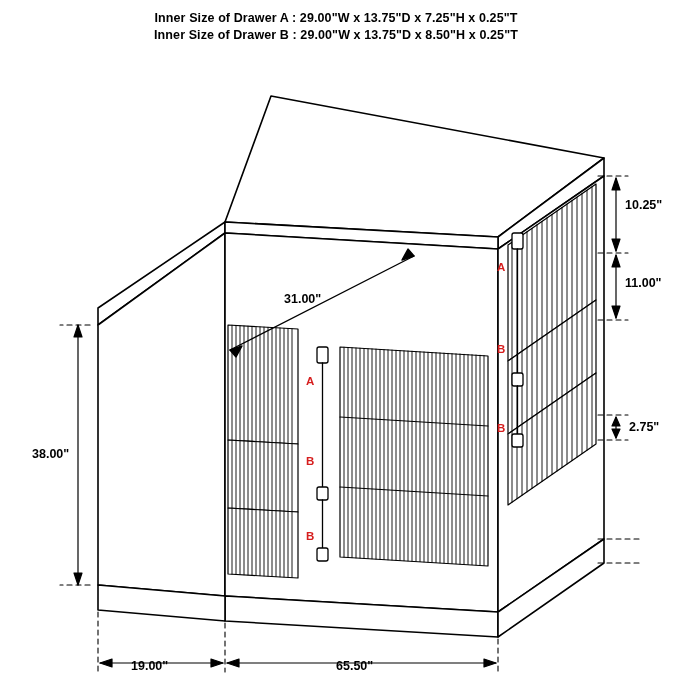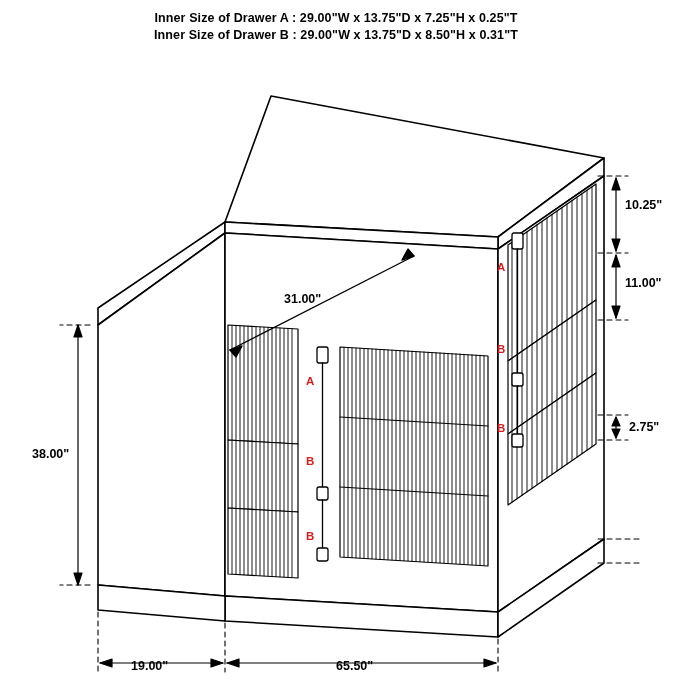--- a/index.html
+++ b/index.html
@@ -53,21 +53,21 @@
     white-space: nowrap;
   }
 </style>
 </head>
 <body>
 
 <div id="stage">
 
   <div class="header">
     <div>Inner Size of Drawer A : 29.00"W x 13.75"D x 7.25"H x 0.25"T</div>
-    <div>Inner Size of Drawer B : 29.00"W x 13.75"D x 8.50"H x 0.31"T</div>
+    <div>Inner Size of Drawer B : 29.00"W x 13.75"D x 8.50"H x 0.25"T</div>
   </div>
 
   <svg id="drawing" width="700" height="700" viewBox="0 0 700 700">
 
     <g fill="none" stroke="#000" stroke-width="1.6" stroke-linejoin="round" stroke-linecap="round">
 
       <g>
         <path d="M271,96 L604,158 L604,176 L498,243 L234,195 L218,350 L98,325 L98,308 L225,228 L271,96 Z" fill="#ffffff" stroke="none"></path>
 
         <path d="M271,96 L604,158 L498,237 L225,222 Z" fill="#ffffff" stroke="#000"></path>

